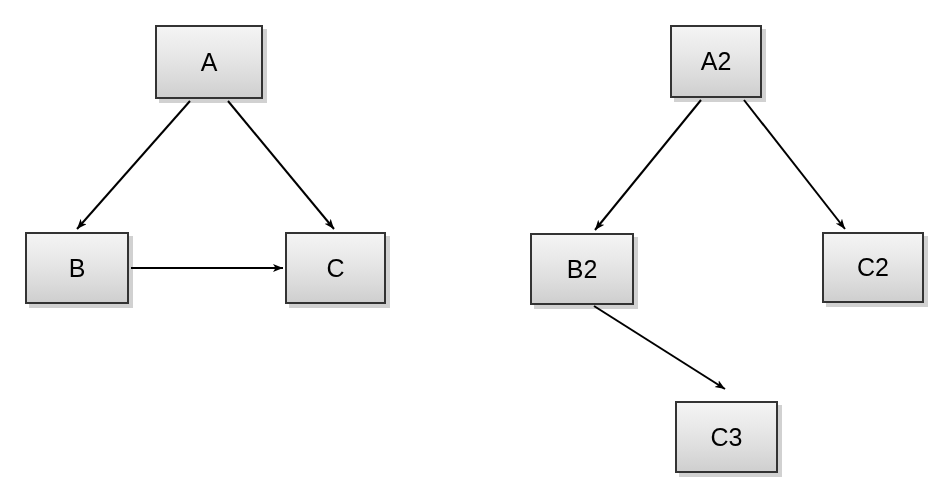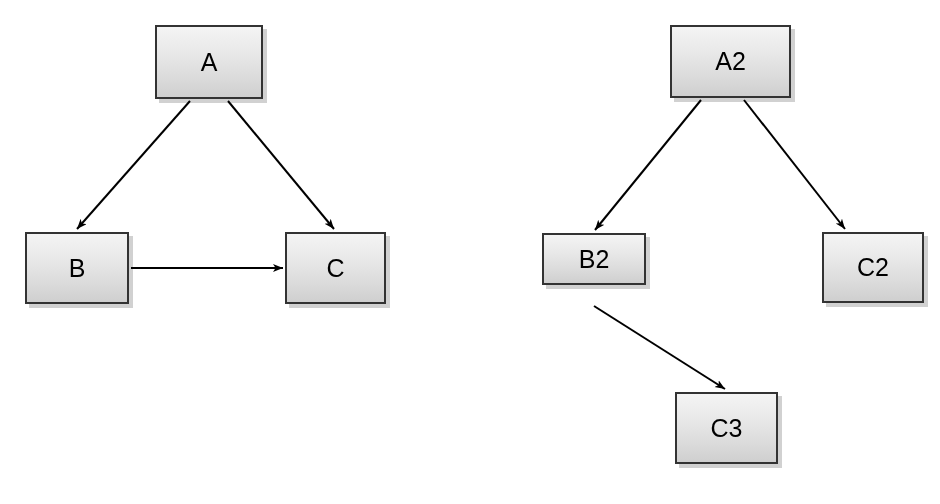--- a/index.html
+++ b/index.html
@@ -71,27 +71,27 @@
   <div id="nodes-layer">
       <div class="node" style="left: 155px; top: 25px; width: 108px; height: 74px;">
         <span class="node-label">A</span>
       </div>
       <div class="node" style="left: 25px; top: 232px; width: 104px; height: 72px;">
         <span class="node-label">B</span>
       </div>
       <div class="node" style="left: 285px; top: 232px; width: 101px; height: 72px;">
         <span class="node-label">C</span>
       </div>
-      <div class="node" style="left: 670px; top: 25px; width: 121px; height: 73px;">
+      <div class="node" style="left: 670px; top: 25px; width: 92px; height: 73px;">
         <span class="node-label">A2</span>
       </div>
-      <div class="node" style="left: 542px; top: 233px; width: 104px; height: 52px;">
+      <div class="node" style="left: 530px; top: 233px; width: 104px; height: 72px;">
         <span class="node-label">B2</span>
       </div>
       <div class="node" style="left: 798px; top: 232px; width: 102px; height: 71px; margin-left: 24px;">
         <span class="node-label">C2</span>
       </div>
-      <div class="node" style="left: 675px; top: 392px; width: 103px; height: 72px;">
+      <div class="node" style="left: 675px; top: 401px; width: 103px; height: 72px;">
         <span class="node-label">C3</span>
       </div>
     </div>
 
 </div>
 
 </body></html>

